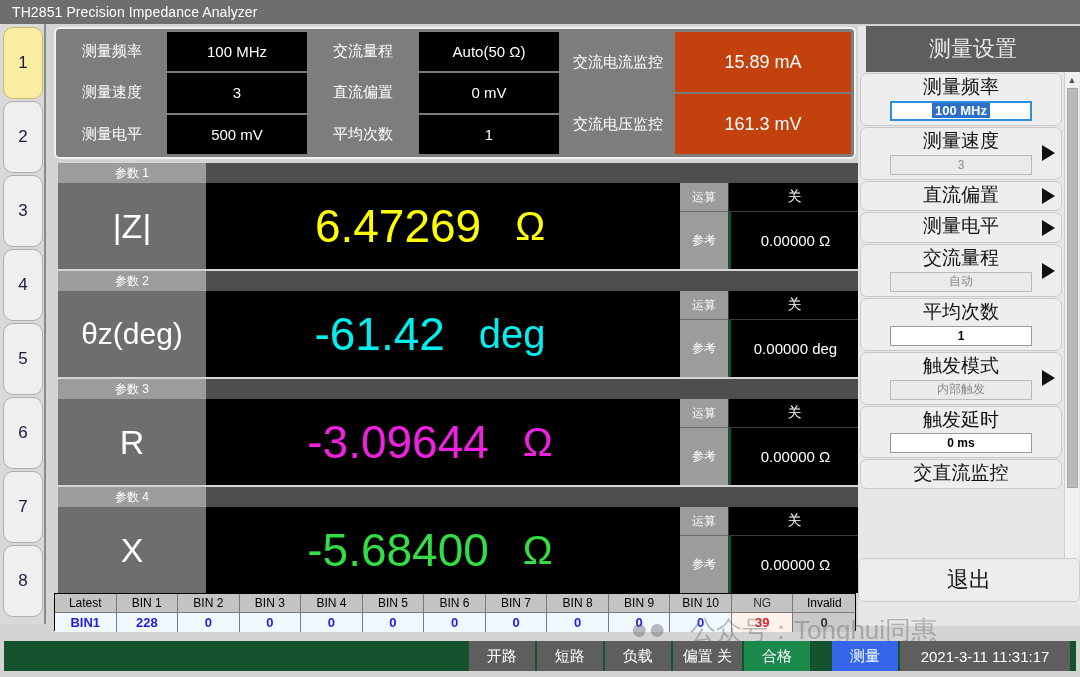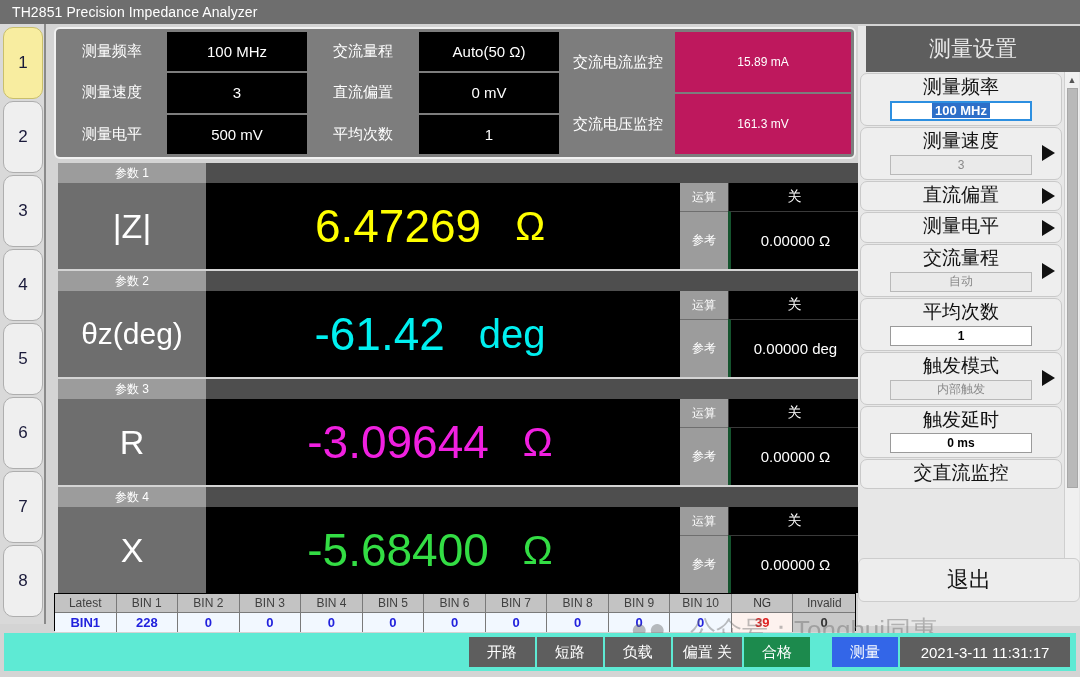--- a/index.html
+++ b/index.html
@@ -62,22 +62,22 @@
   .mon-grid {
     margin-left: 4px;
     width: 290px; height: 100%;
     display: grid; grid-template-columns: 110px 1fr; grid-auto-rows: 1fr; gap: 2px;
   }
   .mon-lbl {
     background: #7d7d7d; color: #ffffff;
     display: flex; align-items: center; justify-content: center; font-size: 15px;
   }
   .mon-val {
-    background: #be185d; color: #ffffff;
-    display: flex; align-items: center; justify-content: center; font-size: 12px;
+    background: #c2410c; color: #ffffff;
+    display: flex; align-items: center; justify-content: center; font-size: 18px;
   }
 
   
   .params { position: absolute; left: 58px; top: 163px; width: 654px; height: 430px; }
   .prow { position: relative; width: 802px; height: 106px; margin-bottom: 2px; }
   .prow-head {
     position: absolute; left: 0; top: 0; width: 802px; height: 20px;
     background: #4e4e4e;
   }
   .prow-head .ptag {
@@ -120,21 +120,21 @@
 
   
   .bins {
     position: absolute; left: 54px; top: 593px; width: 802px; height: 38px;
     background: #ffffff; border: 1px solid #000000;
     display: grid; grid-template-columns: repeat(13, 1fr);
   }
   .bincol { display: grid; grid-template-rows: 19px 19px; border-right: 1px solid #7a7a7a; }
   .bincol:last-child { border-right: none; }
   .binhdr {
-    background: #c3c3c3; color: #404040; font-size: 12px;
+    background: #c3c3c3; color: #000000; font-size: 12px;
     display: flex; align-items: center; justify-content: center;
     border-bottom: 1px solid #7a7a7a;
   }
   .binval {
     background: #f2f8ff; color: #2222dd; font-size: 13px; font-weight: bold;
     display: flex; align-items: center; justify-content: center;
   }
   .binhdr.ng { color: #333; }
   .binval.ng { color: #e02222; background: #fdf2ee; }
   .binval.inv { color: #333333; background: #c9c9c9; }
@@ -190,22 +190,22 @@
   }
   .rexit {
     position: absolute; left: 0; bottom: 24px; width: 222px; height: 44px;
     background: #ededed; border: 1px solid #cdcdcd; border-radius: 6px;
     display: flex; align-items: center; justify-content: center;
     font-size: 22px; color: #111111;
   }
 
   
   .botbar {
-    position: absolute; left: 4px; bottom: 6px; width: 1072px; height: 38px;
-    background: #5eead4; display: flex; align-items: center;
+    position: absolute; left: 4px; bottom: 6px; width: 1072px; height: 30px;
+    background: #14532d; display: flex; align-items: center;
   }
   .botspacer { flex: 1; }
   .bbtn {
     height: 30px; min-width: 66px; padding: 0 10px; margin-right: 2px;
     background: #5e5e5e; color: #ffffff; font-size: 15px;
     display: flex; align-items: center; justify-content: center;
   }
   .bbtn.ok { background: #1c8a4d; }
   .bbtn.meas { background: #3366e8; margin-left: 20px; }
   .bbtn.time { min-width: 170px; background: #5e5e5e; font-size: 15px; margin-right: 6px; }

